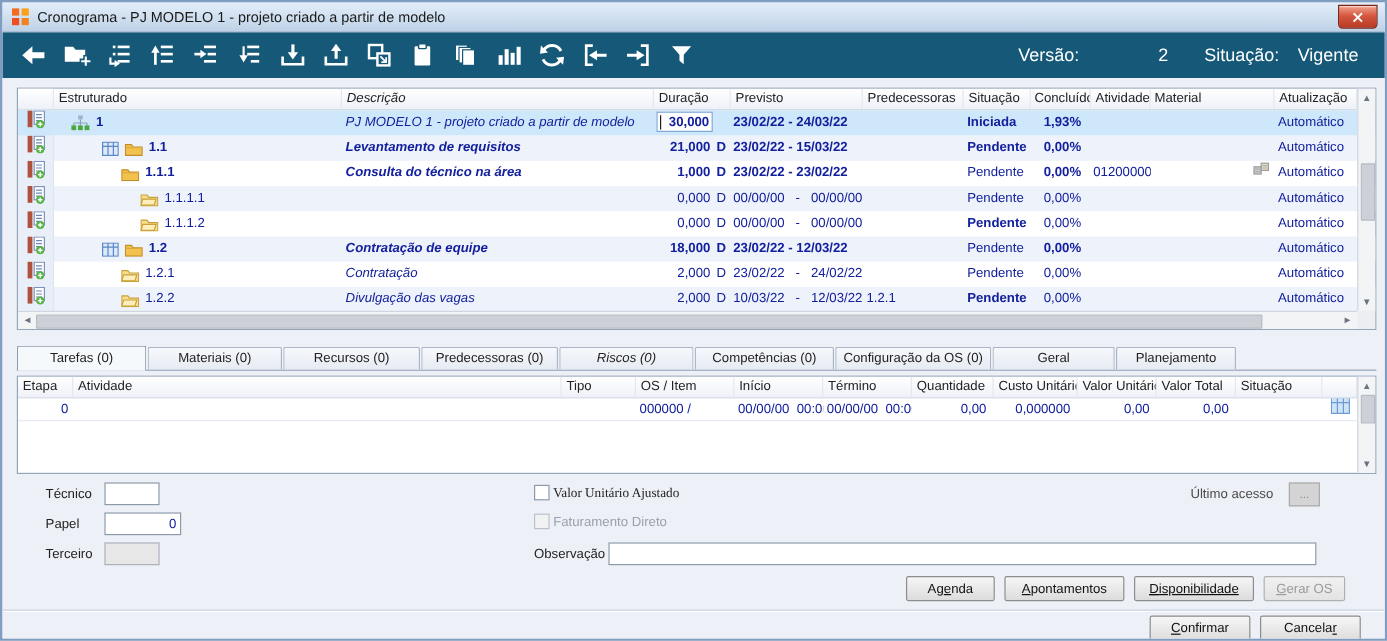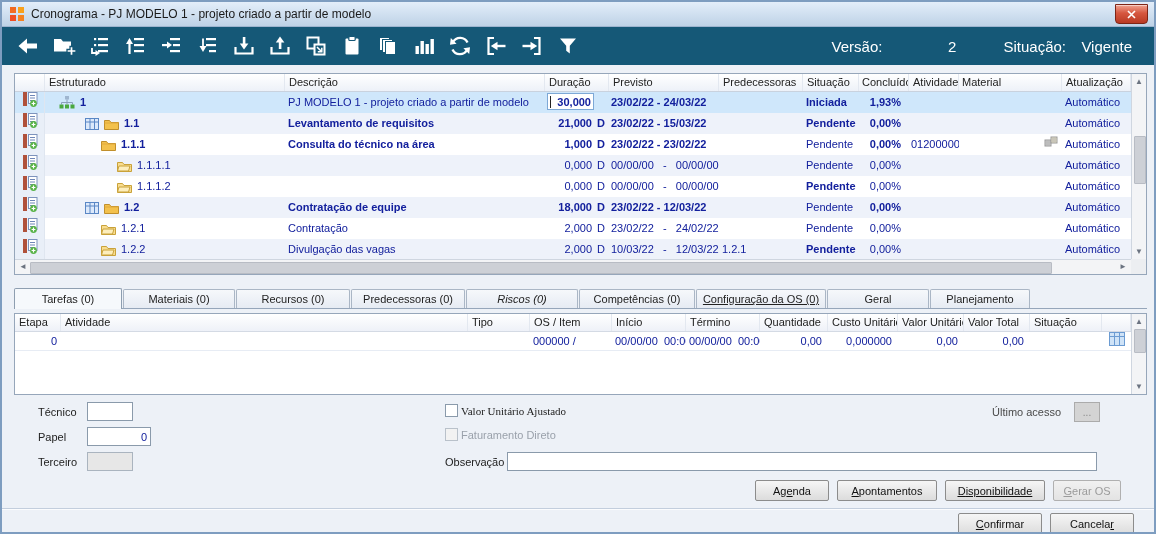--- a/index.html
+++ b/index.html
@@ -10,36 +10,36 @@
   .titlebar .title{font-size:12px;color:#1a1a1a;}
   .close-btn{position:absolute;top:2px;right:6px;width:31px;height:18px;background:linear-gradient(#f0a492,#d6573f 45%,#b93a24);border:1px solid #7e2516;border-radius:0 0 4px 4px;display:flex;align-items:center;justify-content:center;box-shadow:inset 0 1px 0 rgba(255,255,255,.5);cursor:pointer;}
   
   .toolbar{height:38px;background:#155877;display:flex;align-items:center;padding:0 8px;}
   .tbtn{width:36px;height:32px;display:flex;align-items:center;justify-content:center;flex:none;cursor:pointer;}
   .tbtn svg{display:block;}
   .version-info{margin-left:auto;display:flex;align-items:baseline;color:#fff;font-size:15px;padding-right:14px;white-space:nowrap;}
   .version-info .lbl{}
   .version-info .val{font-size:15px;}
   .vi-sp1{display:inline-block;width:74px;text-align:right;}
-  .vi-sp2{margin-left:47px;}
+  .vi-sp2{margin-left:30px;}
   .vi-sp3{display:inline-block;width:66px;text-align:right;}
   
   .content{position:relative;height:470px;background:#edf1f7;}
   
   .main-grid{position:absolute;left:12px;top:8px;width:1133px;height:202px;background:#fff;border:1px solid #96a6ba;box-sizing:border-box;}
   .g-head{display:flex;height:17px;line-height:17px;font-size:11px;color:#222;background:linear-gradient(#ffffff,#edf1f8);border-bottom:1px solid #c9d2de;}
   .g-head .c{border-right:1px solid #e3e8f0;padding-left:4px;}
   .r{display:flex;height:21px;line-height:21px;font-size:11px;color:#13209d;}
   .r.alt{background:#eef2fa;}
   .r.sel{background:#cfe7fb;}
   .c{box-sizing:border-box;overflow:hidden;white-space:nowrap;flex:none;}
   .c-rowicon{width:30px;display:flex;align-items:center;justify-content:center;background:#e9eff8;border-right:1px solid #dfe6f0;}
   .sel .c-rowicon{background:#cfe7fb;}
   .c-estrut{width:240px;display:flex;align-items:center;}
-  .c-desc{width:260px;padding-left:3px;}
+  .c-desc{width:260px;padding-left:3px;font-style:italic;}
   .c-dur{width:50px;text-align:right;padding-right:3px;}
   .c-unit{width:14px;padding-left:2px;}
   .c-prev{width:110px;padding-left:2px;}
   .c-pred{width:84px;padding-left:3px;}
   .c-sit{width:56px;padding-left:3px;}
   .c-conc{width:50px;text-align:right;padding-right:8px;}
   .c-ativ{width:50px;padding-left:2px;}
   .c-mat{width:103px;display:flex;align-items:center;justify-content:flex-end;padding-right:3px;}
   .c-atual{width:69px;padding-left:3px;}
   .b{font-weight:bold;}
@@ -553,21 +553,21 @@
       <div class="corner"></div>
     </div>
 
     <div class="tabs">
       <div class="tab active" style="width:106px;">Tarefas (0)</div>
       <div class="tab" style="width:110px;">Materiais (0)</div>
       <div class="tab" style="width:112px;">Recursos (0)</div>
       <div class="tab" style="width:112px;">Predecessoras (0)</div>
       <div class="tab" style="width:110px;font-style:italic;">Riscos (0)</div>
       <div class="tab" style="width:114px;">Competências (0)</div>
-      <div class="tab" style="width:128px;text-decoration:underline;">Configuração da OS (0)</div>
+      <div class="tab" style="width:128px;">Configuração da OS (0)</div>
       <div class="tab" style="width:100px;">Geral</div>
       <div class="tab" style="width:98px;">Planejamento</div>
     </div>
 
     <div class="subgrid">
       <div class="sg-head">
         <div class="c s-etapa" style="text-align:left;">Etapa</div>
         <div class="c s-ativ">Atividade</div>
         <div class="c s-tipo">Tipo</div>
         <div class="c" style="width:82px;padding-left:4px;border-right:1px solid #e3e8f0;">OS / Item</div>

